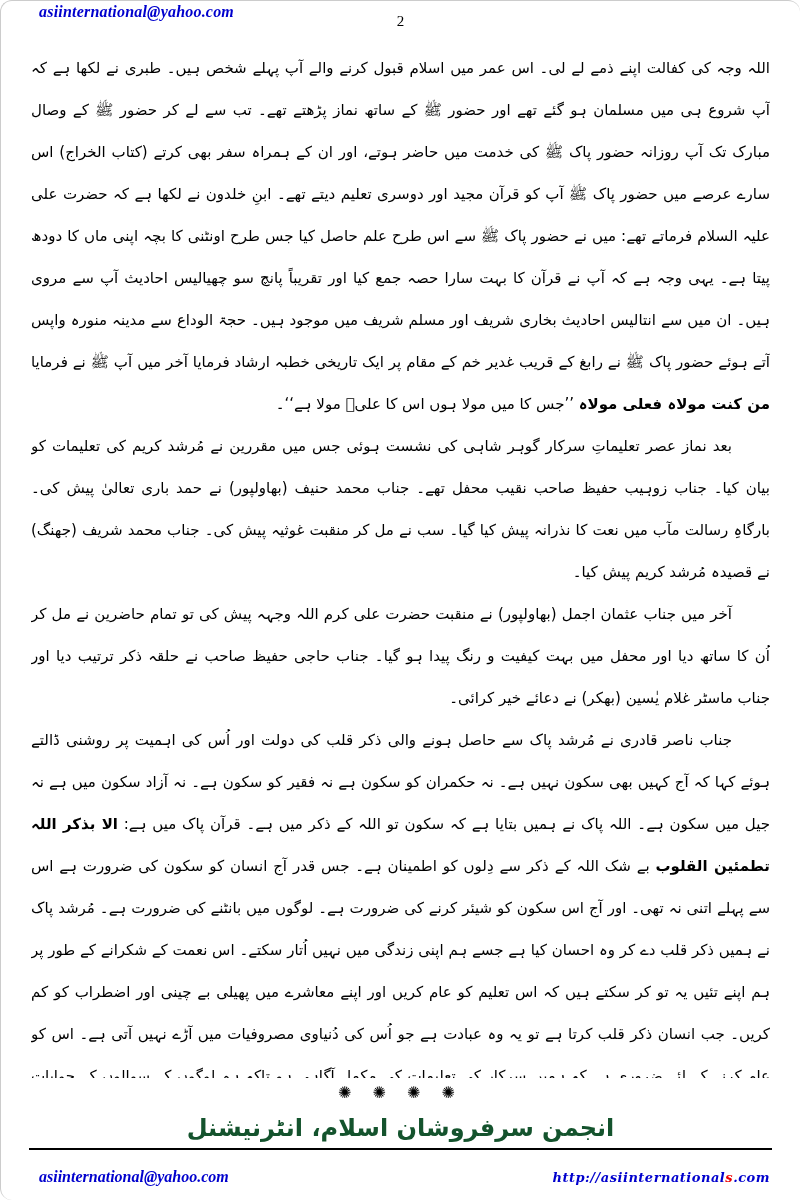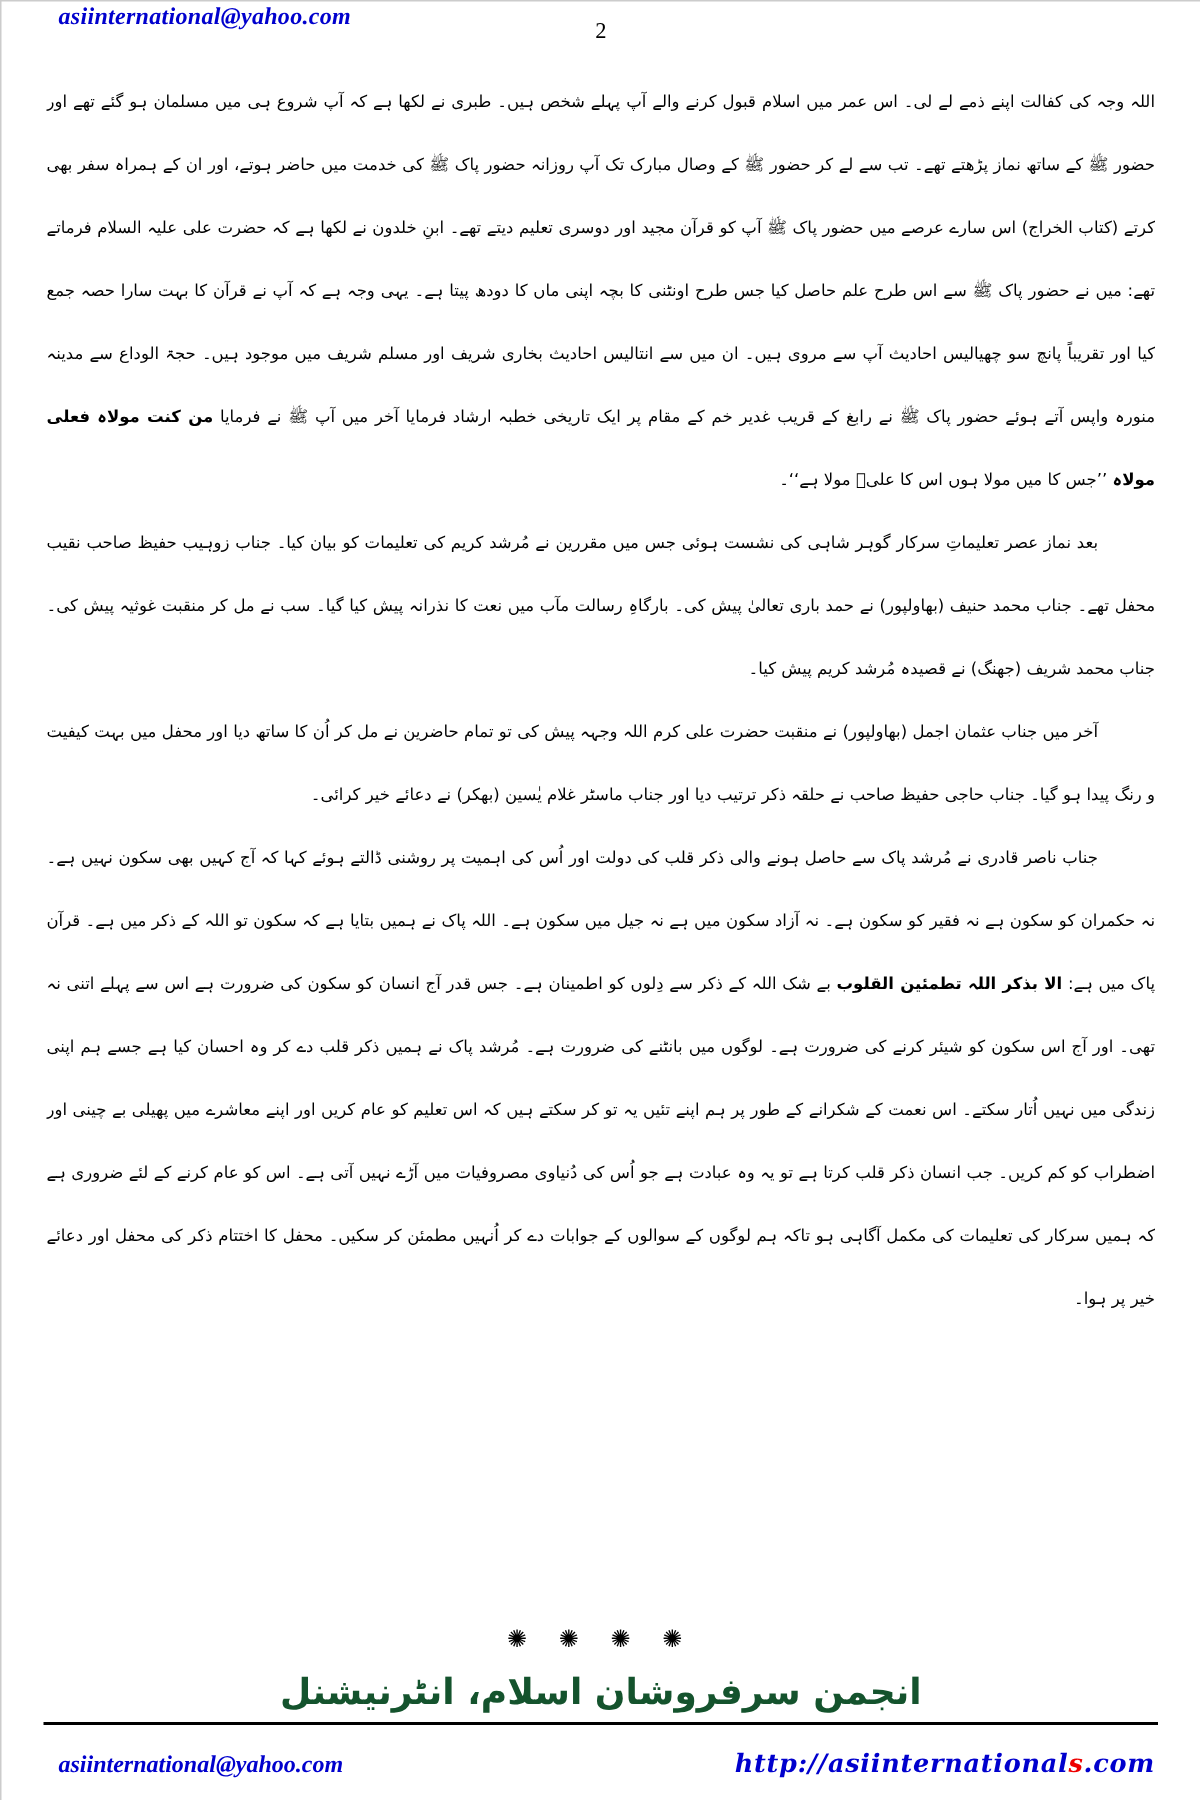--- a/index.html
+++ b/index.html
@@ -6,20 +6,21 @@
   .page {
     position: relative;
     width: 800px;
     height: 1200px;
     background: #ffffff;
     overflow: hidden;
     box-sizing: border-box;
     border-left: 1px solid #cccccc;
     border-top: 1px solid #cccccc;
     font-family: "DejaVu Sans", sans-serif;
+    border-radius: 12px;
   }
   .header-email {
     position: absolute;
     top: 2px;
     left: 38px;
     color: #0000cd;
     font-family: "Liberation Serif", serif;
     font-style: italic;
     font-weight: bold;
     font-size: 16px;
@@ -37,21 +38,21 @@
   }
   .body-text {
     position: absolute;
     top: 46px;
     left: 30px;
     right: 30px;
     bottom: 122px;
     direction: rtl;
     text-align: justify;
     font-family: "DejaVu Sans", sans-serif;
-    font-size: 11px;
+    font-size: 15px;
     line-height: 42px;
     color: #000000;
     overflow: hidden;
   }
   .body-text p { margin: 0; padding: 0; }
   .body-text p.indent { text-indent: 38px; }
   .bold-inline { font-weight: bold; }
   .ornament-row {
     position: absolute;
     bottom: 98px;
@@ -96,21 +97,21 @@
     font-family: "Liberation Serif", serif;
     font-style: italic;
     font-weight: bold;
     font-size: 16px;
   }
   .footer-url {
     color: #0000cd;
     font-family: "DejaVu Serif", serif;
     font-style: italic;
     font-weight: bold;
-    font-size: 17px;
+    font-size: 13px;
     letter-spacing: 0.5px;
   }
   .footer-url .red-letter { color: #ee0000; }
 </style>
 </head>
 <body>
 
 <div class="page">
 
   <a class="header-email">asiinternational@yahoo.com</a>

